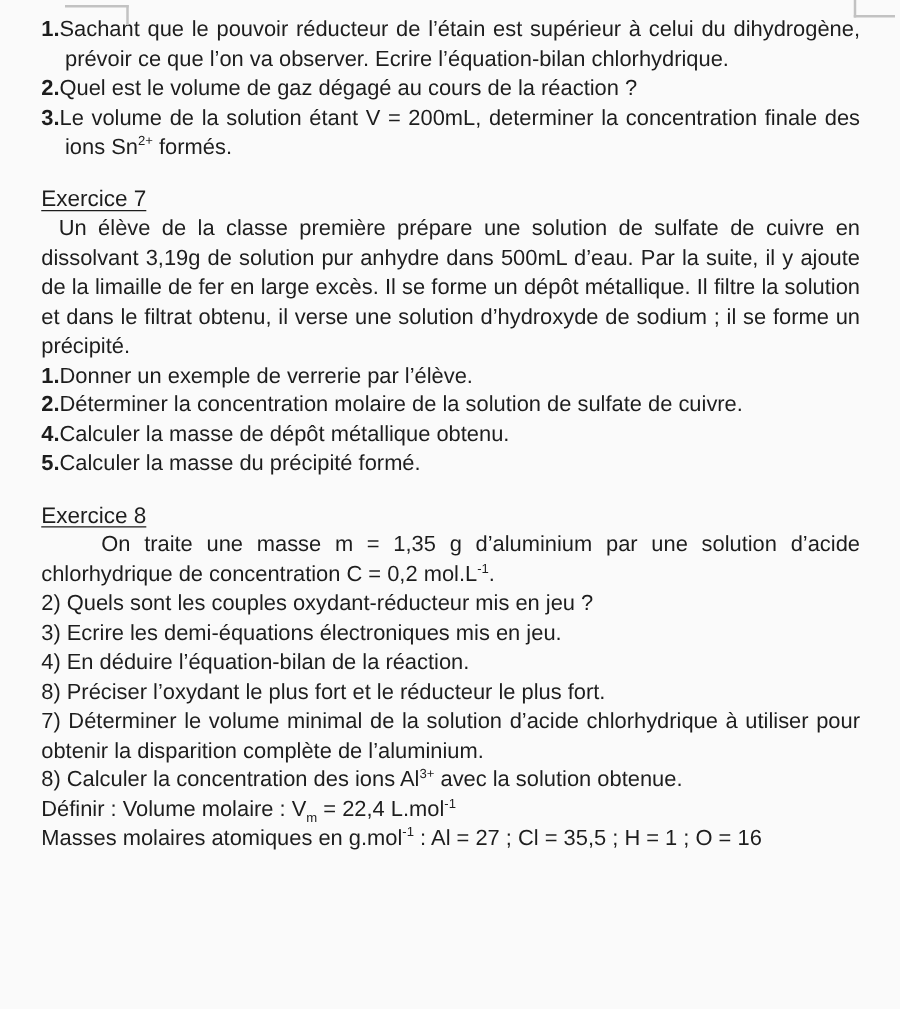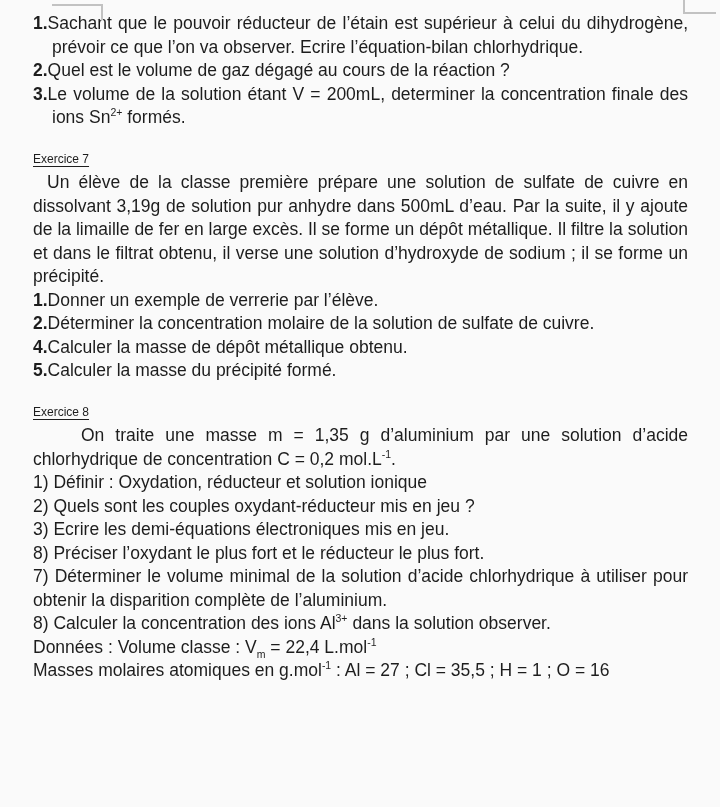--- a/index.html
+++ b/index.html
@@ -26,21 +26,21 @@
     text-align: justify;
     padding-left: 19px;
     text-indent: -19px;
   }
   .mk { font-weight: 700; }
   .para { text-align: justify; }
   .indent-sm { text-indent: 14px; }
   .indent-lg { text-indent: 48px; }
   .q { text-align: justify; }
   .ex-title {
-    font-size: 12px;
+    font-size: 18px;
     font-weight: 400;
     text-decoration: underline;
     text-underline-offset: 3px;
     margin: 18px 0 0 0;
     line-height: 23.5px;
   }
   sup {
     font-size: 10.5px;
     line-height: 0;
     vertical-align: super;
@@ -92,25 +92,25 @@
     <p class="hang"><span class="mk">1.</span><span>Donner un exemple de verrerie par l’élève.</span></p>
     <p class="hang"><span class="mk">2.</span><span>Déterminer la concentration molaire de la solution de sulfate de cuivre.</span></p>
     <p class="hang"><span class="mk">4.</span><span>Calculer la masse de dépôt métallique obtenu.</span></p>
     <p class="hang"><span class="mk">5.</span><span>Calculer la masse du précipité formé.</span></p>
   </div>
 
   <p class="ex-title">Exercice 8</p>
   <p class="para indent-lg"><span>On traite une masse m = 1,35 g d’aluminium par une solution d’acide chlorhydrique de concentration C = 0,2 mol.L</span><sup>-1</sup><span>.</span></p>
 
   <div>
-    <p class="q">1) Définir : Oxydation, réducteur et solution ionique</p>
     <p class="q">2) Quels sont les couples oxydant-réducteur mis en jeu ?</p>
     <p class="q">3) Ecrire les demi-équations électroniques mis en jeu.</p>
+    <p class="q">4) En déduire l’équation-bilan de la réaction.</p>
     <p class="q">8) Préciser l’oxydant le plus fort et le réducteur le plus fort.</p>
     <p class="q">7) Déterminer le volume minimal de la solution d’acide chlorhydrique à utiliser pour obtenir la disparition complète de l’aluminium.</p>
-    <p class="q"><span>8) Calculer la concentration des ions Al</span><sup>3+</sup><span> dans la solution observer.</span></p>
+    <p class="q"><span>8) Calculer la concentration des ions Al</span><sup>3+</sup><span> avec la solution obtenue.</span></p>
   </div>
 
-  <p class="q"><span>Données : Volume classe : V</span><sub>m</sub><span> = 22,4 L.mol</span><sup>-1</sup></p>
+  <p class="q"><span>Définir : Volume molaire : V</span><sub>m</sub><span> = 22,4 L.mol</span><sup>-1</sup></p>
 
   <p class="q"><span>Masses molaires atomiques en g.mol</span><sup>-1</sup><span> : Al = 27 ; Cl = 35,5 ; H = 1 ; O = 16</span></p>
 
 </div>
 
 </body></html>

